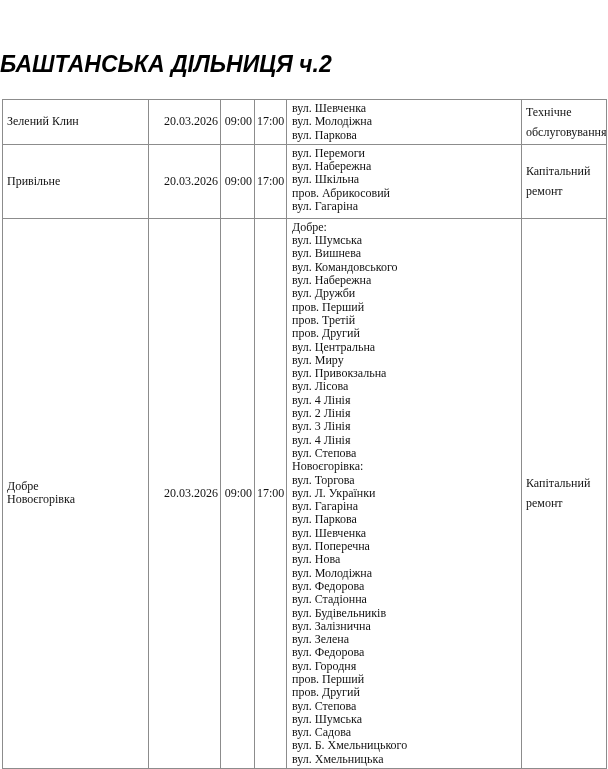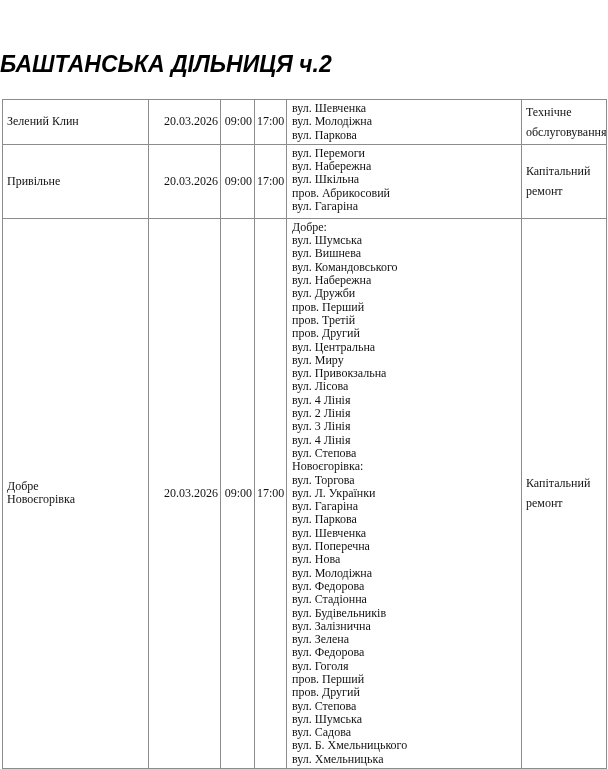--- a/index.html
+++ b/index.html
@@ -112,21 +112,21 @@
           <div class="street-line">вул. Шевченка</div>
           <div class="street-line">вул. Поперечна</div>
           <div class="street-line">вул. Нова</div>
           <div class="street-line">вул. Молодіжна</div>
           <div class="street-line">вул. Федорова</div>
           <div class="street-line">вул. Стадіонна</div>
           <div class="street-line">вул. Будівельників</div>
           <div class="street-line">вул. Залізнична</div>
           <div class="street-line">вул. Зелена</div>
           <div class="street-line">вул. Федорова</div>
-          <div class="street-line">вул. Гоголя</div>
+          <div class="street-line">вул. Городня</div>
           <div class="street-line">пров. Перший</div>
           <div class="street-line">пров. Другий</div>
           <div class="street-line">вул. Степова</div>
           <div class="street-line">вул. Шумська</div>
           <div class="street-line">вул. Садова</div>
           <div class="street-line">вул. Б. Хмельницького</div>
           <div class="street-line">вул. Хмельницька</div>
         </td>
         <td class="c-work">Капітальний ремонт</td>
       </tr>

